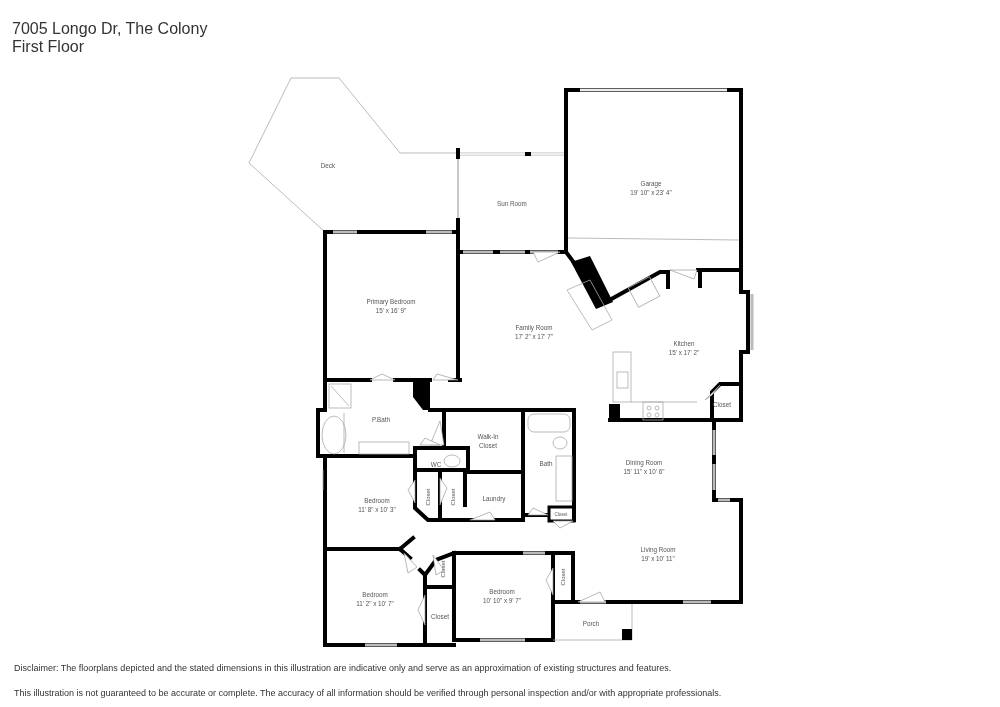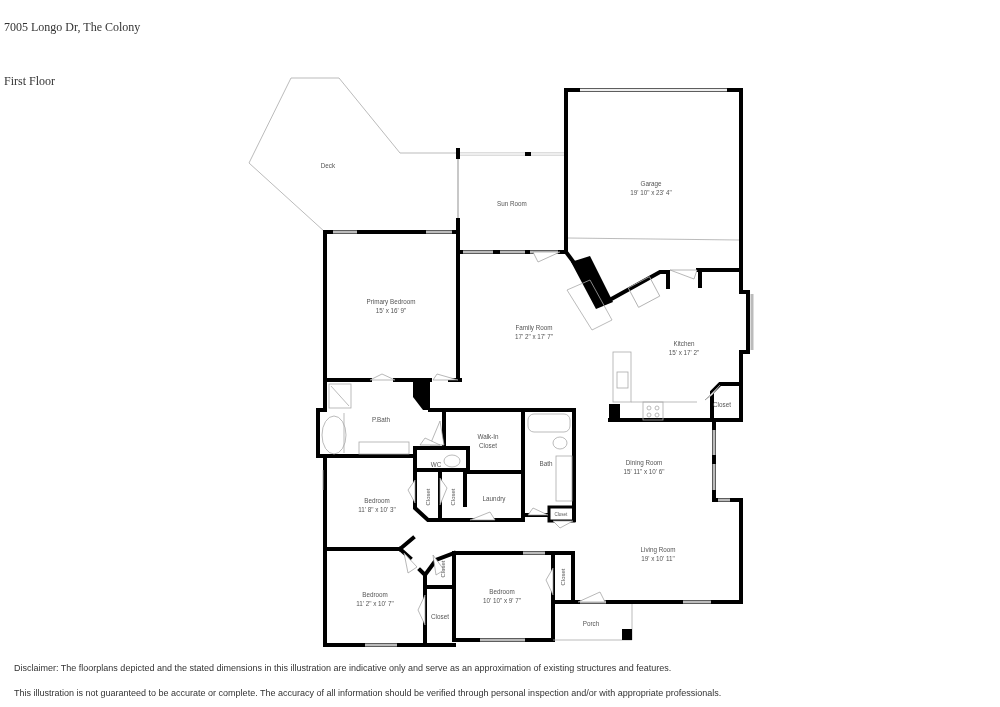--- a/index.html
+++ b/index.html
@@ -1,20 +1,20 @@
 <!DOCTYPE html>
 <html><head>
   <meta charset="utf-8">
   <style>
     html, body { margin: 0; padding: 0; background: #ffffff; }
     body { width: 1000px; height: 707px; position: relative; overflow: hidden;
            font-family: "Liberation Sans", sans-serif; color: #333; }
-    .hdr { position: absolute; left: 4px; font-size: 12px; color: #333; font-family: Liberation Serif, serif; }
+    .hdr { position: absolute; left: 12px; font-size: 16px; color: #333; }
     .hdr.l1 { top: 20px; }
-    .hdr.l2 { top: 38px; margin-top: 36px; }
+    .hdr.l2 { top: 38px; }
     .disc { position: absolute; left: 14px; font-size: 9px; color: #333; }
     .disc.d1 { top: 663px; }
     .disc.d2 { top: 688px; }
     svg#plan { position: absolute; left: 0; top: 0; }
     .lbl { position: absolute; font-size: 6.3px; color: #555; text-align: center;
            transform: translate(-50%, 0); white-space: nowrap; line-height: 9px; }
     .lbl .dim { display: block; }
     .vlbl { position: absolute; font-size: 6px; color: #555; white-space: nowrap;
             transform: translate(-50%, -50%) rotate(-90deg); }
     .wall { stroke: #000; stroke-width: 4; fill: none; stroke-linecap: square; }

